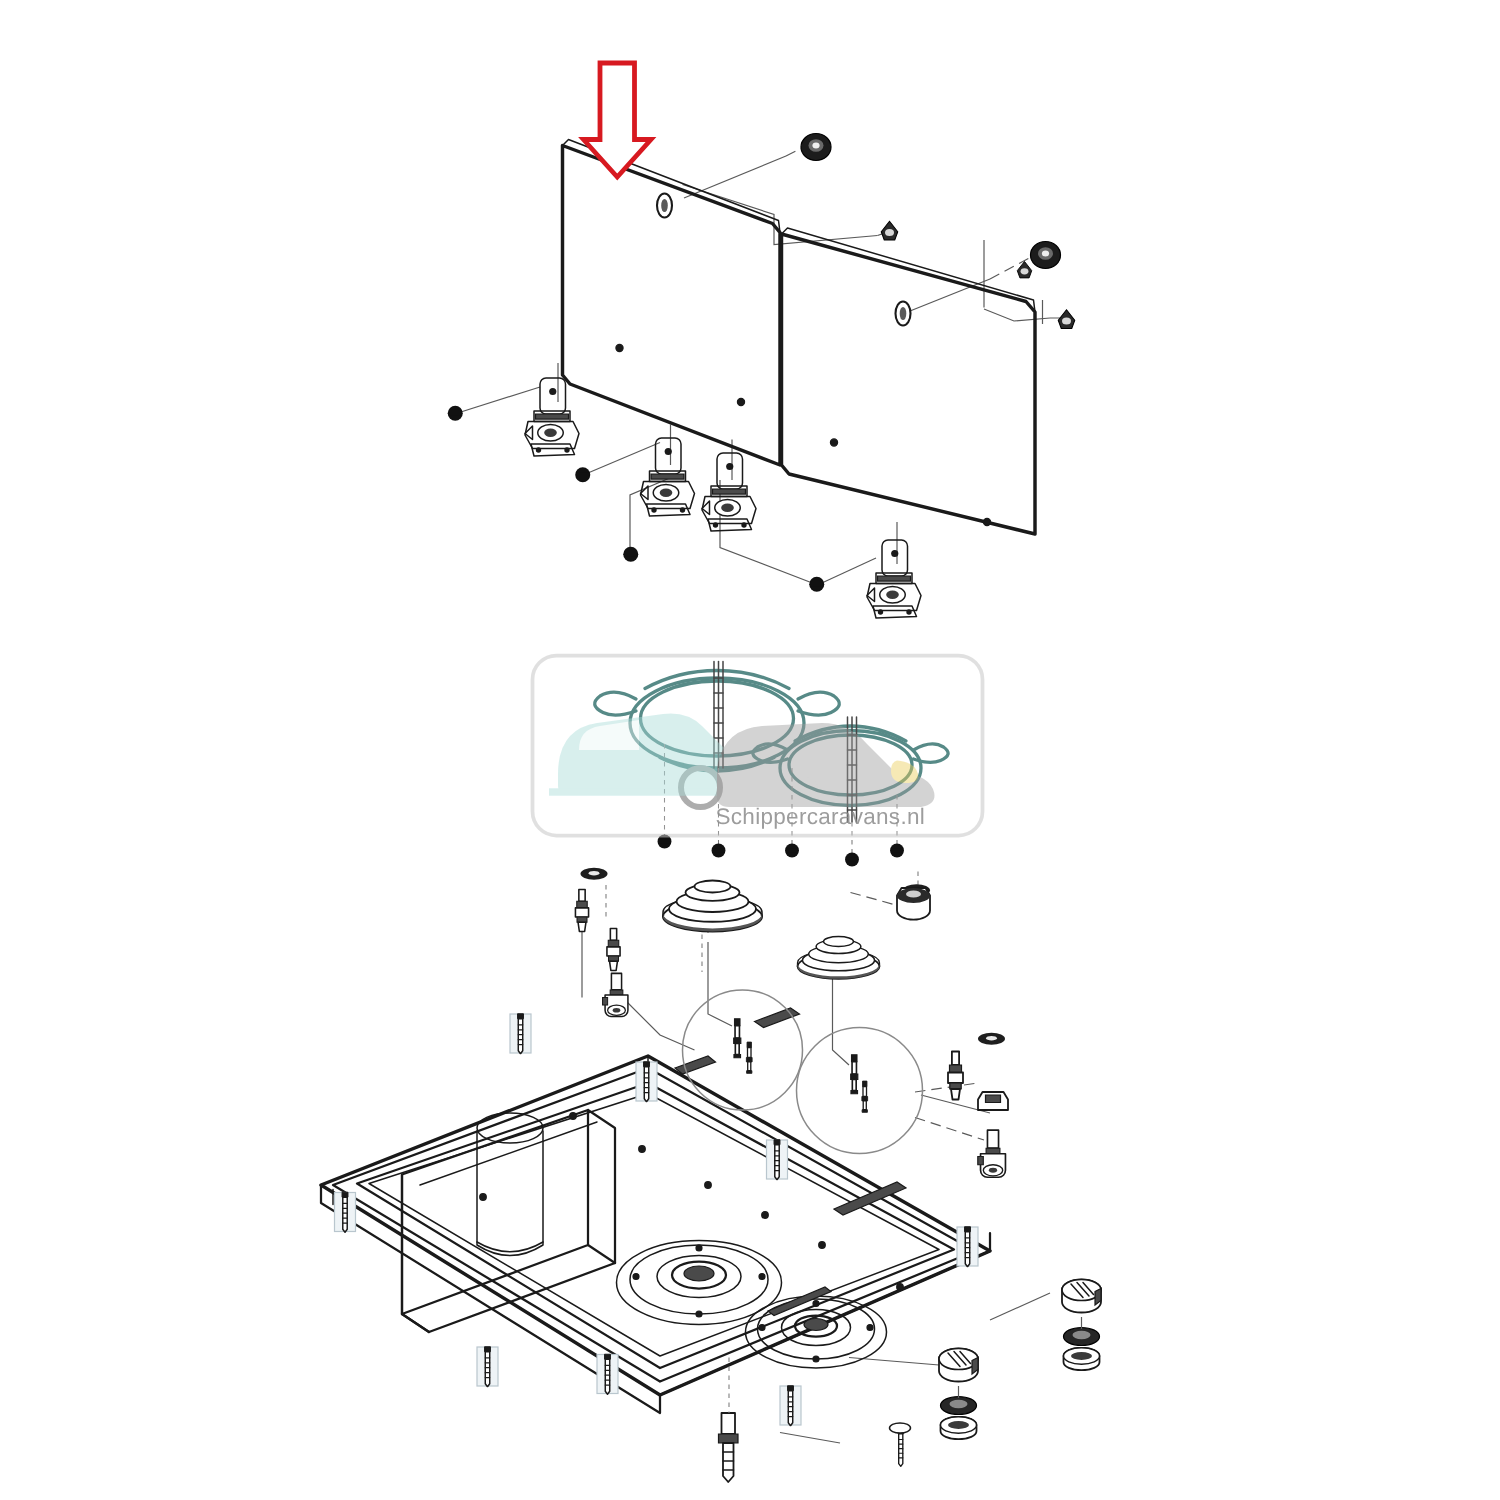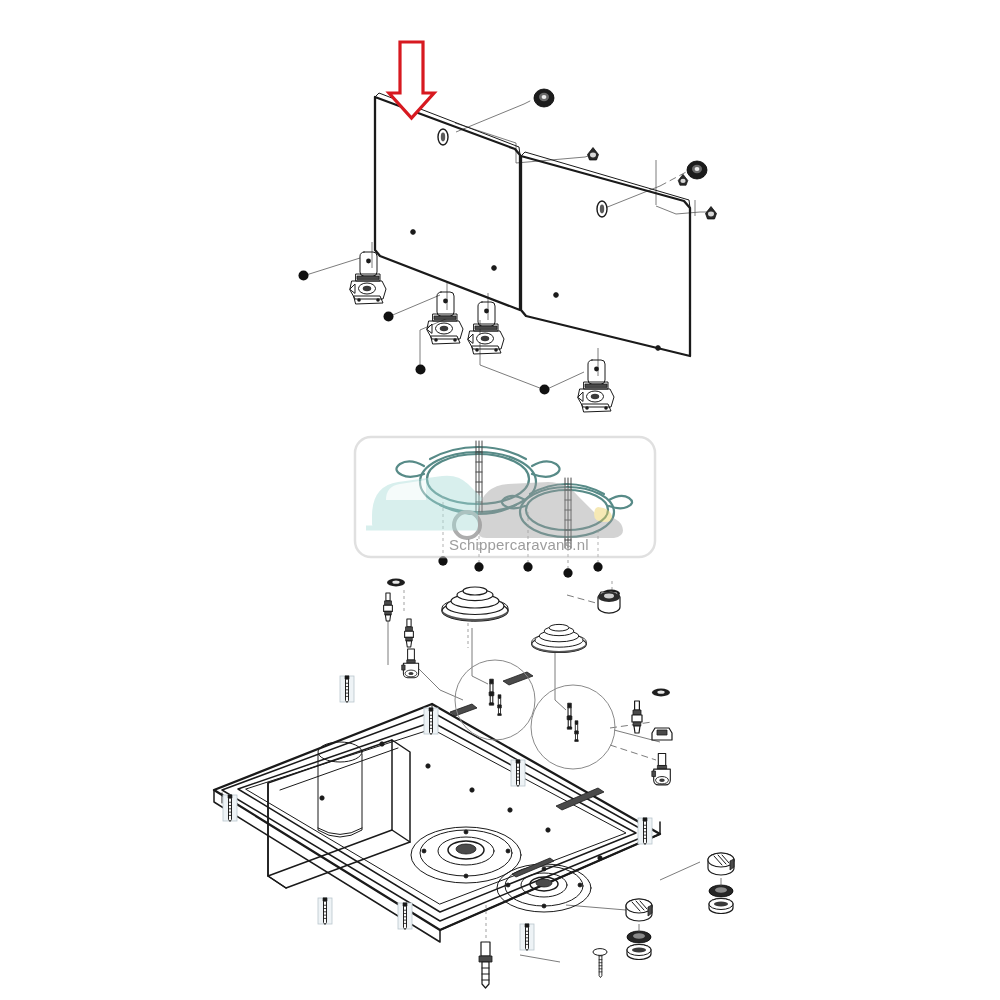--- a/index.html
+++ b/index.html
@@ -6,21 +6,21 @@
   html,body{margin:0;padding:0;background:#ffffff;}
   body{width:1000px;height:1000px;overflow:hidden;font-family:"Liberation Sans",sans-serif;}
   #stage{position:relative;width:1000px;height:1000px;background:#ffffff;}
   #stage svg{position:absolute;left:0;top:0;}
   .wm-text{
     position:absolute;
     font-family:"Liberation Sans",sans-serif;
     font-size:15px;
     color:#8c8c8c;
     opacity:.85;
-    left:449px; top:536px;
+    left:477px; top:536px;
     letter-spacing:.2px;
     white-space:nowrap;
     pointer-events:none;
     text-align:right;
   }
 </style>
 </head>
 <body>
 
 <div id="stage">

